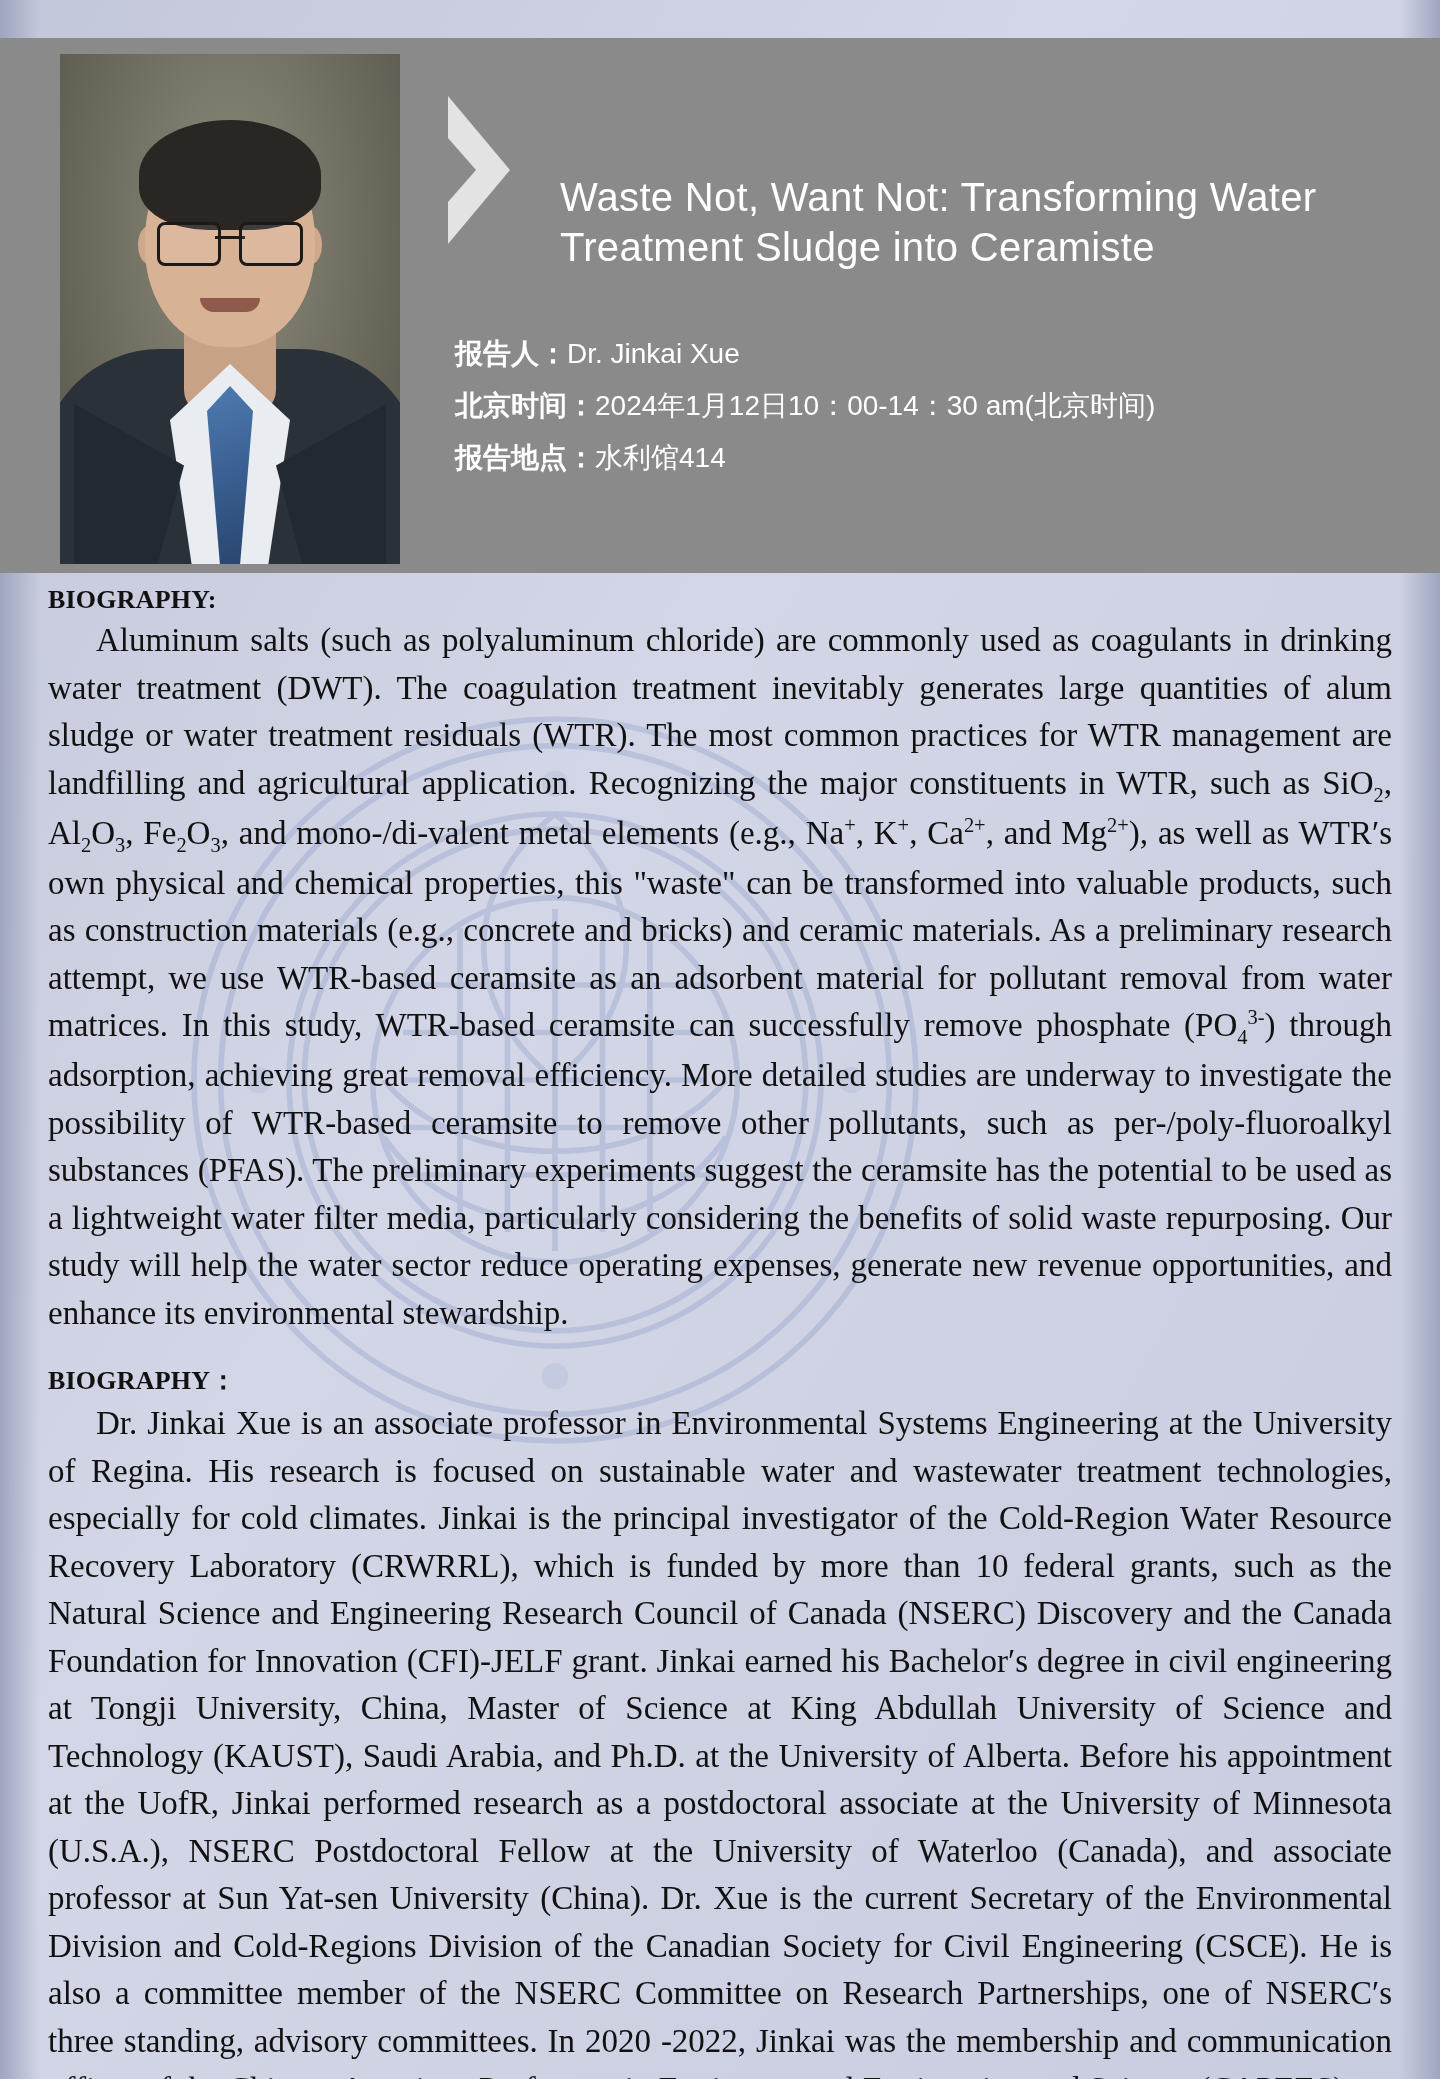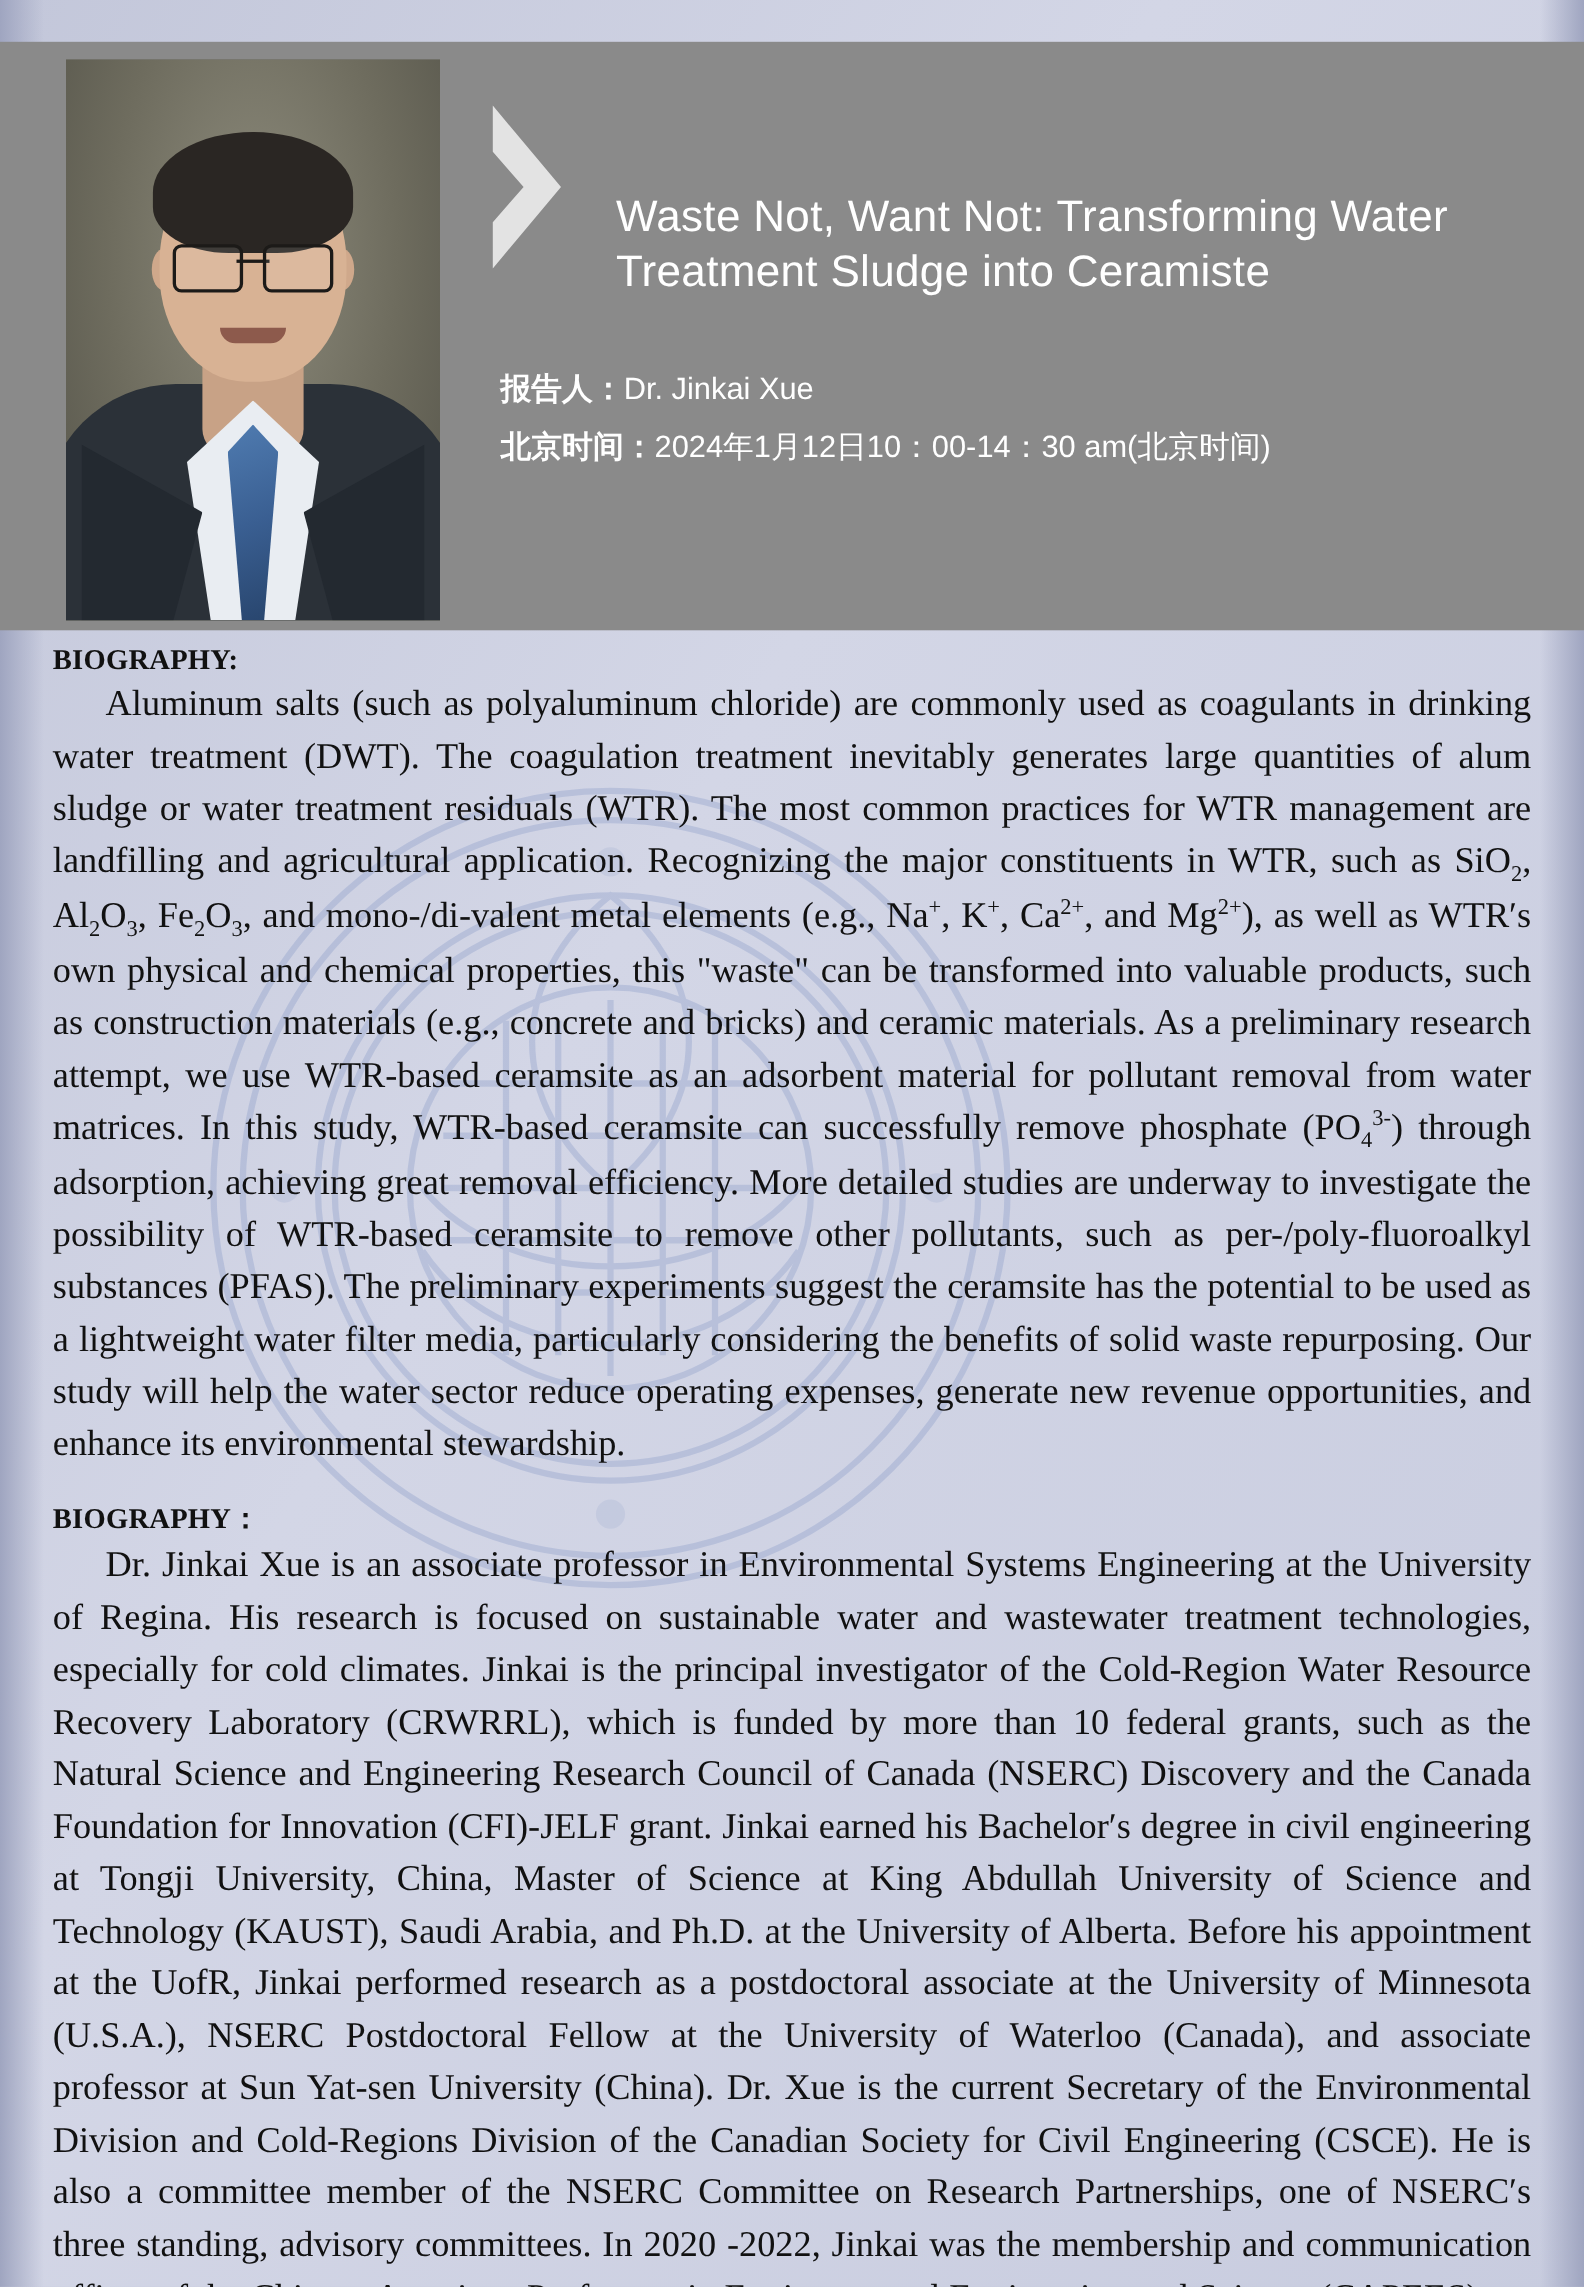--- a/index.html
+++ b/index.html
@@ -300,20 +300,23 @@
 
     <div class="title">Waste Not, Want Not: Transforming Water Treatment Sludge into Ceramiste</div>
 
     <div class="meta">
       <div class="row">
         <span class="lbl">报告人：</span><span>Dr. Jinkai Xue</span>
       </div>
       <div class="row">
         <span class="lbl">北京时间：</span><span>2024年1月12日10：00-14：30 am(北京时间)</span>
       </div>
+      <div class="row">
+        <span class="lbl">报告地点：</span><span>水利馆414</span>
+      </div>
     </div>
   </div>
 
   <div class="content">
 
     <h2 class="sec-head">BIOGRAPHY:</h2>
     <p class="para"><span>Aluminum salts (such as polyaluminum chloride) are commonly used as coagulants in drinking water treatment (DWT). The coagulation treatment inevitably generates large quantities of alum sludge or water treatment residuals (WTR). The most common practices for WTR management are landfilling and agricultural application. Recognizing the major constituents in WTR, such as SiO</span><sub>2</sub><span>, Al</span><sub>2</sub><span>O</span><sub>3</sub><span>, Fe</span><sub>2</sub><span>O</span><sub>3</sub><span>, and mono-/di-valent metal elements (e.g., Na</span><sup>+</sup><span>, K</span><sup>+</sup><span>, Ca</span><sup>2+</sup><span>, and Mg</span><sup>2+</sup><span>), as well as WTR′s own physical and chemical properties, this "waste" can be transformed into valuable products, such as construction materials (e.g., concrete and bricks) and ceramic materials. As a preliminary research attempt, we use WTR-based ceramsite as an adsorbent material for pollutant removal from water matrices. In this study, WTR-based ceramsite can successfully remove phosphate (PO</span><sub>4</sub><sup>3-</sup><span>) through adsorption, achieving great removal efficiency. More detailed studies are underway to investigate the possibility of WTR-based ceramsite to remove other pollutants, such as per-/poly-fluoroalkyl substances (PFAS). The preliminary experiments suggest the ceramsite has the potential to be used as a lightweight water filter media, particularly considering the benefits of solid waste repurposing. Our study will help the water sector reduce operating expenses, generate new revenue opportunities, and enhance its environmental stewardship.</span></p>
 
     <div class="gap"></div>
 

